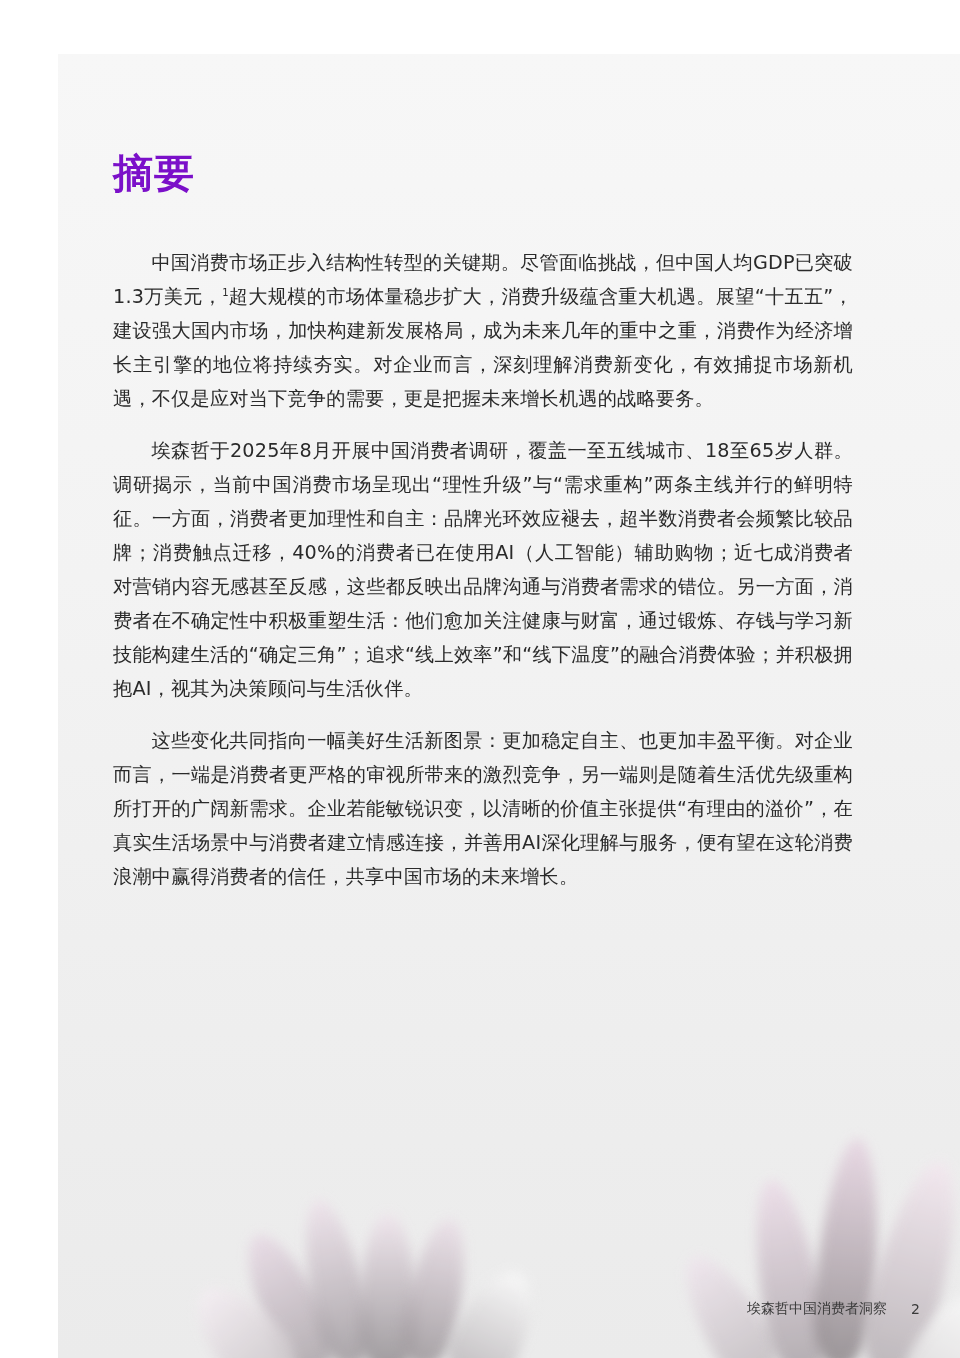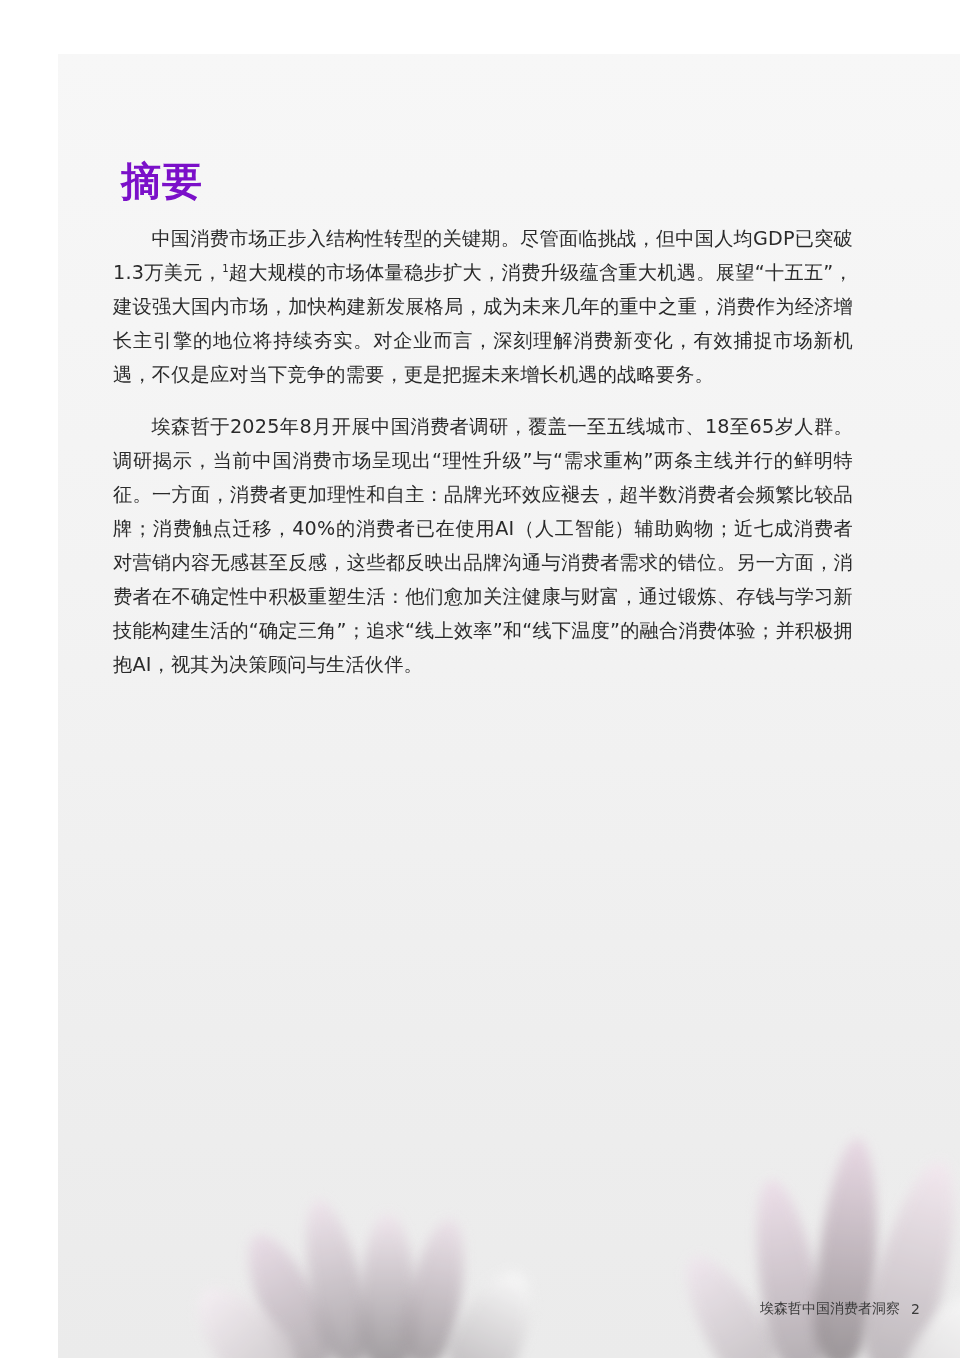--- a/index.html
+++ b/index.html
@@ -20,31 +20,31 @@
       top: 54px;
       width: 902px;
       height: 1304px;
       background: linear-gradient(180deg, #f7f7f7 0%, #f3f3f3 40%, #eeeeee 75%, #ebebeb 100%);
       overflow: hidden;
     }
     .title {
       position: absolute;
       left: 55px;
       top: 94px;
-      margin: 8px;
+      margin: 0;
       font-size: 40px;
       font-weight: bold;
       color: #7b10c9;
       letter-spacing: 1px;
       line-height: 50px;
     }
     .body-text {
       position: absolute;
       left: 55px;
-      top: 168px;
+      top: 192px;
       width: 740px;
     }
     .para {
       margin: 0 0 18px 0;
       font-size: 19.2px;
       line-height: 34px;
       color: #2a2a2a;
       text-indent: 2em;
       text-align: justify;
       letter-spacing: 0.2px;
@@ -69,34 +69,35 @@
       filter: blur(6px);
       opacity: 0.85;
     }
     .footer {
       position: absolute;
       right: 40px;
       bottom: 40px;
       font-size: 14px;
       color: #3a3a3a;
       display: flex;
-      gap: 11px;
+      gap: 24px;
       align-items: center;
     }
   </style>
 </head>
 <body>
 
 <div class="page">
 
   <h1 class="title">摘要</h1>
 
   <div class="body-text">
     <p class="para"><span>中国消费市场正步入结构性转型的关键期。尽管面临挑战，但中国人均GDP已突破1.3万美元，</span><span class="sup">1</span><span>超大规模的市场体量稳步扩大，消费升级蕴含重大机遇。展望“十五五”，建设强大国内市场，加快构建新发展格局，成为未来几年的重中之重，消费作为经济增长主引擎的地位将持续夯实。对企业而言，深刻理解消费新变化，有效捕捉市场新机遇，不仅是应对当下竞争的需要，更是把握未来增长机遇的战略要务。</span></p>
     <p class="para">埃森哲于2025年8月开展中国消费者调研，覆盖一至五线城市、18至65岁人群。调研揭示，当前中国消费市场呈现出“理性升级”与“需求重构”两条主线并行的鲜明特征。一方面，消费者更加理性和自主：品牌光环效应褪去，超半数消费者会频繁比较品牌；消费触点迁移，40%的消费者已在使用AI（人工智能）辅助购物；近七成消费者对营销内容无感甚至反感，这些都反映出品牌沟通与消费者需求的错位。另一方面，消费者在不确定性中积极重塑生活：他们愈加关注健康与财富，通过锻炼、存钱与学习新技能构建生活的“确定三角”；追求“线上效率”和“线下温度”的融合消费体验；并积极拥抱AI，视其为决策顾问与生活伙伴。</p>
+    <p class="para">这些变化共同指向一幅美好生活新图景：更加稳定自主、也更加丰盈平衡。对企业而言，一端是消费者更严格的审视所带来的激烈竞争，另一端则是随着生活优先级重构所打开的广阔新需求。企业若能敏锐识变，以清晰的价值主张提供“有理由的溢价”，在真实生活场景中与消费者建立情感连接，并善用AI深化理解与服务，便有望在这轮消费浪潮中赢得消费者的信任，共享中国市场的未来增长。</p>
   </div>
 
   <div class="floral">
 
     <div class="petal" style="left:200px;bottom:-20px;width:60px;height:150px;background:linear-gradient(180deg,#e9dbe6,#a9a3a7);transform:rotate(-25deg);"></div>
     <div class="petal" style="left:250px;bottom:-10px;width:55px;height:170px;background:linear-gradient(180deg,#efe3ec,#9d989c);transform:rotate(-12deg);"></div>
     <div class="petal" style="left:300px;bottom:-15px;width:60px;height:160px;background:linear-gradient(180deg,#f1e6ee,#8f8b8e);transform:rotate(0deg);"></div>
     <div class="petal" style="left:350px;bottom:-10px;width:55px;height:150px;background:linear-gradient(180deg,#ece0e9,#9a9598);transform:rotate(12deg);"></div>
     <div class="petal" style="left:400px;bottom:-30px;width:70px;height:120px;background:linear-gradient(180deg,#fafafa,#b8b4b7);transform:rotate(25deg);"></div>
     <div class="petal" style="left:150px;bottom:-40px;width:70px;height:120px;background:linear-gradient(180deg,#f5eef3,#c9c4c7);transform:rotate(-40deg);"></div>

